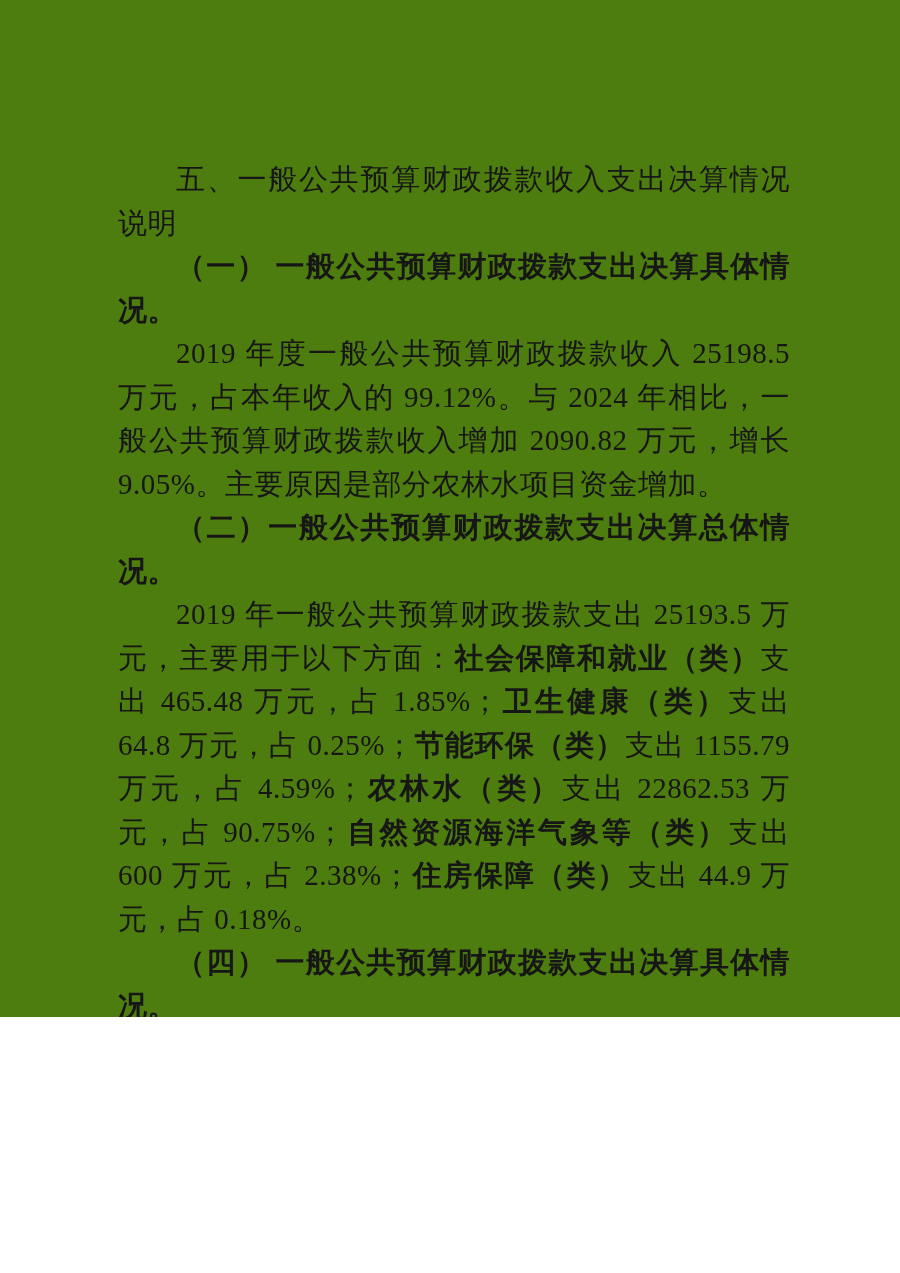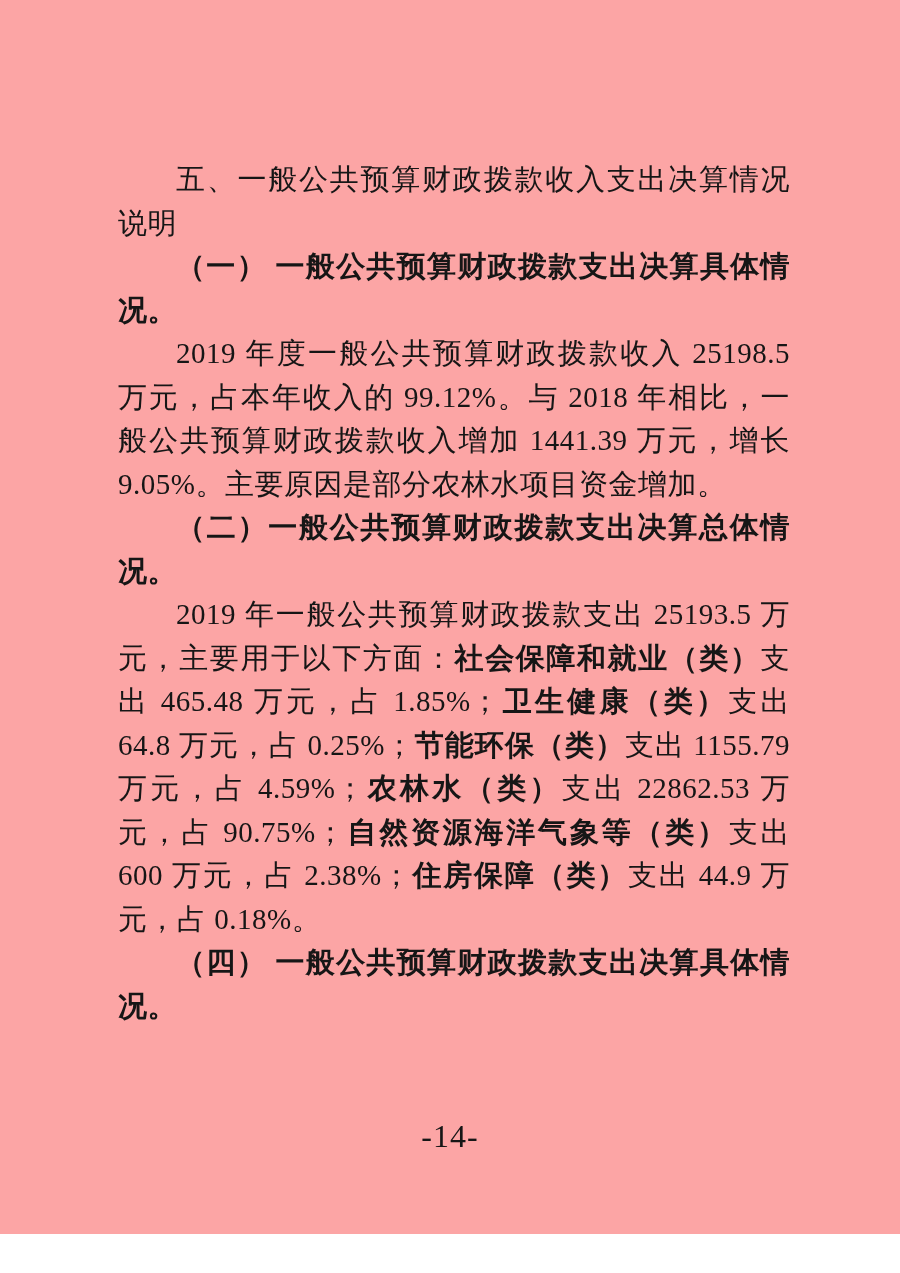--- a/index.html
+++ b/index.html
@@ -1,20 +1,20 @@
 <!DOCTYPE html>
 <html lang="zh"><head>
 <meta charset="utf-8">
 <style>
   html, body { margin: 0; padding: 0; background: #ffffff; }
   .page {
     position: relative;
     width: 900px;
-    height: 1234px;
-    background: #fca5a5;
+    height: 1017px;
+    background: #4d7c0f;
     color: #161616;
     font-family: "Liberation Serif", "DejaVu Serif", serif;
     overflow: hidden;
   }
   .content {
     position: absolute;
     left: 118px;
     top: 158px;
     width: 672px;
   }
@@ -45,21 +45,21 @@
 </style>
 </head>
 <body>
 
 <div class="page">
   <div class="content">
 
     <p class="para">五、一般公共预算财政拨款收入支出决算情况说明</p>
 
     <p class="para heading">（一） 一般公共预算财政拨款支出决算具体情况。</p>
-    <p class="para">2019 年度一般公共预算财政拨款收入 25198.5 万元，占本年收入的 99.12%。与 2018 年相比，一般公共预算财政拨款收入增加 1441.39 万元，增长 9.05%。主要原因是部分农林水项目资金增加。</p>
+    <p class="para">2019 年度一般公共预算财政拨款收入 25198.5 万元，占本年收入的 99.12%。与 2024 年相比，一般公共预算财政拨款收入增加 2090.82 万元，增长 9.05%。主要原因是部分农林水项目资金增加。</p>
 
     <p class="para heading">（二）一般公共预算财政拨款支出决算总体情况。</p>
 
     <p class="para"><span>2019 年一般公共预算财政拨款支出 25193.5 万元，主要用于以下方面：</span><span class="bold-run">社会保障和就业（类）</span><span>支出 465.48 万元，占 1.85%；</span><span class="bold-run">卫生健康（类）</span><span>支出 64.8 万元，占 0.25%；</span><span class="bold-run">节能环保（类）</span><span>支出 1155.79 万元，占 4.59%；</span><span class="bold-run">农林水（类）</span><span>支出 22862.53 万元，占 90.75%；</span><span class="bold-run">自然资源海洋气象等（类）</span><span>支出 600 万元，占 2.38%；</span><span class="bold-run">住房保障（类）</span><span>支出 44.9 万元，占 0.18%。</span></p>
 
     <p class="para heading">（四） 一般公共预算财政拨款支出决算具体情况。</p>
 
   </div>
 
   <div class="page-number">-14-</div>

